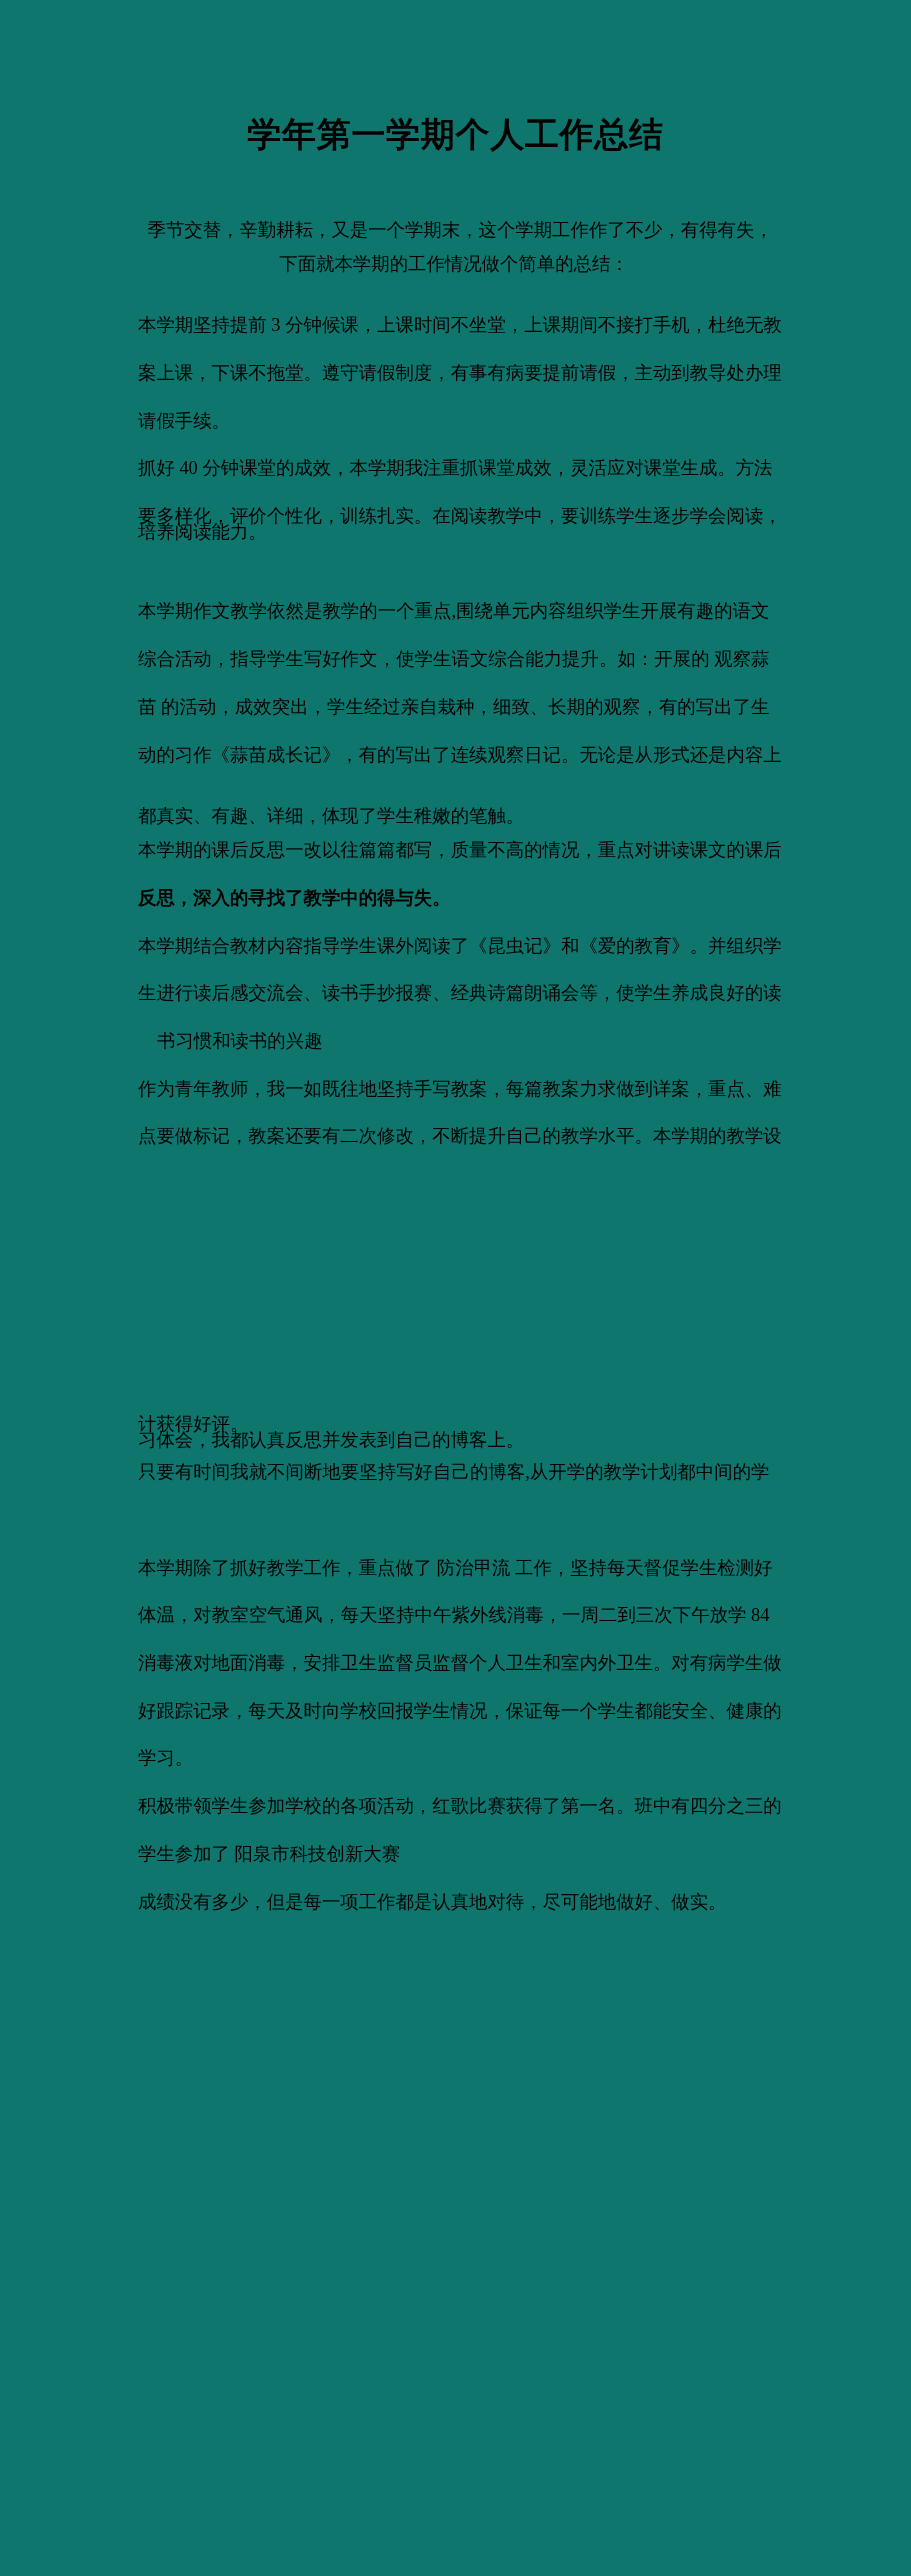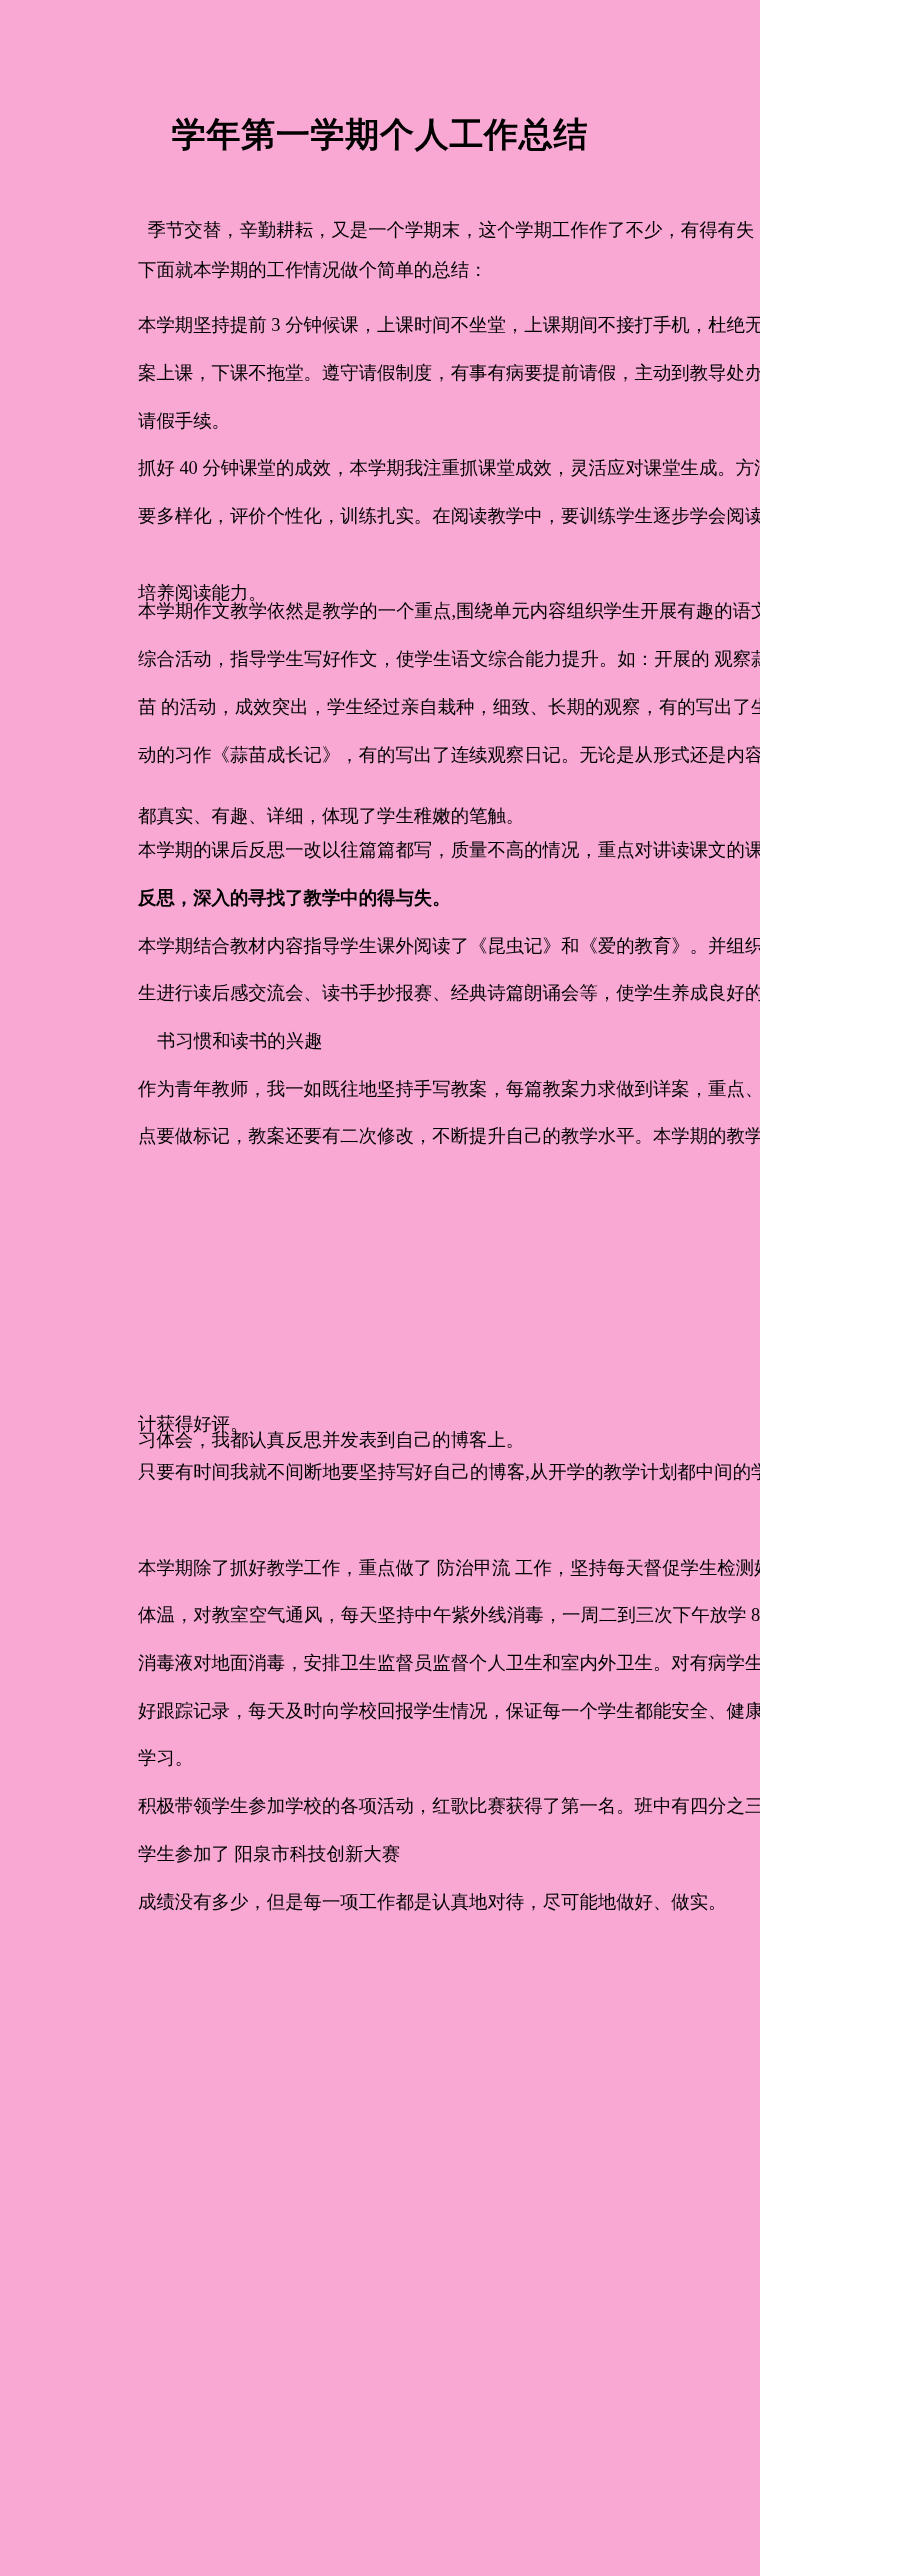--- a/index.html
+++ b/index.html
@@ -1,20 +1,20 @@
 <!DOCTYPE html>
 <html style="font-size:11.7px"><head>
 <meta charset="utf-8">
 <style>
   html, body { margin: 0; padding: 0; background: #ffffff; }
   .page {
     position: relative;
-    width: 760px;
+    width: 911px;
     height: 2576px;
-    background: #f9a8d4;
+    background: #0f766e;
     color: #000000;
     font-family: "Liberation Serif", "DejaVu Serif", serif;
     overflow: hidden;
   }
   .doc-title {
     position: absolute;
     top: 109px;
     left: 0;
     width: 100%;
     height: 51px;
@@ -44,27 +44,27 @@
   }
   .line.justified span { display: inline-block; white-space: pre; line-height: 48px; }
 </style>
 </head>
 <body>
 
 <div class="page">
   <div class="doc-title">学年第一学期个人工作总结</div>
   <div class="paragraphs">
       <div class="line justified" style="top: 206px; padding-left: 9.5px;"><span>季</span><span>节</span><span>交</span><span>替</span><span>，</span><span>辛</span><span>勤</span><span>耕</span><span>耘</span><span>，</span><span>又</span><span>是</span><span>一</span><span>个</span><span>学</span><span>期</span><span>末</span><span>，</span><span>这</span><span>个</span><span>学</span><span>期</span><span>工</span><span>作</span><span>作</span><span>了</span><span>不</span><span>少</span><span>，</span><span>有</span><span>得</span><span>有</span><span>失</span><span>，</span></div>
-      <div class="line" style="top: 246px;">下面就本学期的工作情况做个简单的总结：</div>
+      <div class="line" style="top: 240px; text-align: center;">下面就本学期的工作情况做个简单的总结：</div>
       <div class="line justified" style="top: 301px;"><span>本</span><span>学</span><span>期</span><span>坚</span><span>持</span><span>提</span><span>前</span><span>&nbsp;</span><span>3</span><span>&nbsp;</span><span>分</span><span>钟</span><span>候</span><span>课</span><span>，</span><span>上</span><span>课</span><span>时</span><span>间</span><span>不</span><span>坐</span><span>堂</span><span>，</span><span>上</span><span>课</span><span>期</span><span>间</span><span>不</span><span>接</span><span>打</span><span>手</span><span>机</span><span>，</span><span>杜</span><span>绝</span><span>无</span><span>教</span></div>
       <div class="line justified" style="top: 349px;"><span>案</span><span>上</span><span>课</span><span>，</span><span>下</span><span>课</span><span>不</span><span>拖</span><span>堂</span><span>。</span><span>遵</span><span>守</span><span>请</span><span>假</span><span>制</span><span>度</span><span>，</span><span>有</span><span>事</span><span>有</span><span>病</span><span>要</span><span>提</span><span>前</span><span>请</span><span>假</span><span>，</span><span>主</span><span>动</span><span>到</span><span>教</span><span>导</span><span>处</span><span>办</span><span>理</span></div>
       <div class="line" style="top: 397px;">请假手续。</div>
       <div class="line justified" style="top: 444px;"><span>抓</span><span>好</span><span>&nbsp;</span><span>40</span><span>&nbsp;</span><span>分</span><span>钟</span><span>课</span><span>堂</span><span>的</span><span>成</span><span>效</span><span>，</span><span>本</span><span>学</span><span>期</span><span>我</span><span>注</span><span>重</span><span>抓</span><span>课</span><span>堂</span><span>成</span><span>效</span><span>，</span><span>灵</span><span>活</span><span>应</span><span>对</span><span>课</span><span>堂</span><span>生</span><span>成</span><span>。</span><span>方</span><span>法</span></div>
       <div class="line justified" style="top: 492px;"><span>要</span><span>多</span><span>样</span><span>化</span><span>，</span><span>评</span><span>价</span><span>个</span><span>性</span><span>化</span><span>，</span><span>训</span><span>练</span><span>扎</span><span>实</span><span>。</span><span>在</span><span>阅</span><span>读</span><span>教</span><span>学</span><span>中</span><span>，</span><span>要</span><span>训</span><span>练</span><span>学</span><span>生</span><span>逐</span><span>步</span><span>学</span><span>会</span><span>阅</span><span>读</span><span>，</span></div>
-      <div class="line" style="top: 569px;">培养阅读能力。</div>
+      <div class="line" style="top: 508px;">培养阅读能力。</div>
       <div class="line justified" style="top: 587px;"><span>本</span><span>学</span><span>期</span><span>作</span><span>文</span><span>教</span><span>学</span><span>依</span><span>然</span><span>是</span><span>教</span><span>学</span><span>的</span><span>一</span><span>个</span><span>重</span><span>点</span><span>,</span><span>围</span><span>绕</span><span>单</span><span>元</span><span>内</span><span>容</span><span>组</span><span>织</span><span>学</span><span>生</span><span>开</span><span>展</span><span>有</span><span>趣</span><span>的</span><span>语</span><span>文</span></div>
       <div class="line justified" style="top: 635px;"><span>综</span><span>合</span><span>活</span><span>动</span><span>，</span><span>指</span><span>导</span><span>学</span><span>生</span><span>写</span><span>好</span><span>作</span><span>文</span><span>，</span><span>使</span><span>学</span><span>生</span><span>语</span><span>文</span><span>综</span><span>合</span><span>能</span><span>力</span><span>提</span><span>升</span><span>。</span><span>如</span><span>：</span><span>开</span><span>展</span><span>的</span><span>&nbsp;</span><span>观</span><span>察</span><span>蒜</span></div>
       <div class="line justified" style="top: 683px;"><span>苗</span><span>&nbsp;</span><span>的</span><span>活</span><span>动</span><span>，</span><span>成</span><span>效</span><span>突</span><span>出</span><span>，</span><span>学</span><span>生</span><span>经</span><span>过</span><span>亲</span><span>自</span><span>栽</span><span>种</span><span>，</span><span>细</span><span>致</span><span>、</span><span>长</span><span>期</span><span>的</span><span>观</span><span>察</span><span>，</span><span>有</span><span>的</span><span>写</span><span>出</span><span>了</span><span>生</span></div>
       <div class="line justified" style="top: 731px;"><span>动</span><span>的</span><span>习</span><span>作</span><span>《</span><span>蒜</span><span>苗</span><span>成</span><span>长</span><span>记</span><span>》</span><span>，</span><span>有</span><span>的</span><span>写</span><span>出</span><span>了</span><span>连</span><span>续</span><span>观</span><span>察</span><span>日</span><span>记</span><span>。</span><span>无</span><span>论</span><span>是</span><span>从</span><span>形</span><span>式</span><span>还</span><span>是</span><span>内</span><span>容</span><span>上</span></div>
       <div class="line" style="top: 792px;">都真实、有趣、详细，体现了学生稚嫩的笔触。</div>
       <div class="line justified" style="top: 826px;"><span>本</span><span>学</span><span>期</span><span>的</span><span>课</span><span>后</span><span>反</span><span>思</span><span>一</span><span>改</span><span>以</span><span>往</span><span>篇</span><span>篇</span><span>都</span><span>写</span><span>，</span><span>质</span><span>量</span><span>不</span><span>高</span><span>的</span><span>情</span><span>况</span><span>，</span><span>重</span><span>点</span><span>对</span><span>讲</span><span>读</span><span>课</span><span>文</span><span>的</span><span>课</span><span>后</span></div>
       <div class="line" style="top: 874px; font-weight: bold;">反思，深入的寻找了教学中的得与失。</div>
       <div class="line justified" style="top: 922px;"><span>本</span><span>学</span><span>期</span><span>结</span><span>合</span><span>教</span><span>材</span><span>内</span><span>容</span><span>指</span><span>导</span><span>学</span><span>生</span><span>课</span><span>外</span><span>阅</span><span>读</span><span>了</span><span>《</span><span>昆</span><span>虫</span><span>记</span><span>》</span><span>和</span><span>《</span><span>爱</span><span>的</span><span>教</span><span>育</span><span>》</span><span>。</span><span>并</span><span>组</span><span>织</span><span>学</span></div>
       <div class="line justified" style="top: 969px;"><span>生</span><span>进</span><span>行</span><span>读</span><span>后</span><span>感</span><span>交</span><span>流</span><span>会</span><span>、</span><span>读</span><span>书</span><span>手</span><span>抄</span><span>报</span><span>赛</span><span>、</span><span>经</span><span>典</span><span>诗</span><span>篇</span><span>朗</span><span>诵</span><span>会</span><span>等</span><span>，</span><span>使</span><span>学</span><span>生</span><span>养</span><span>成</span><span>良</span><span>好</span><span>的</span><span>读</span></div>
       <div class="line" style="top: 1017px; margin-left: 19px;">书习惯和读书的兴趣</div>

